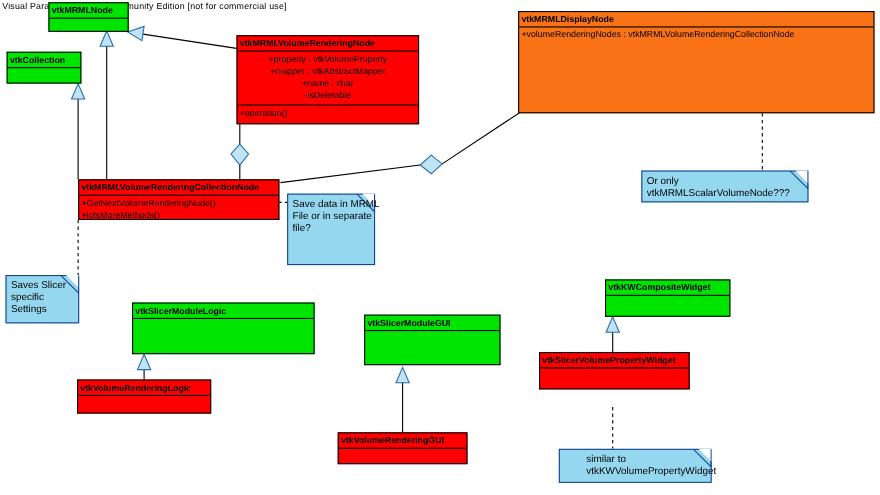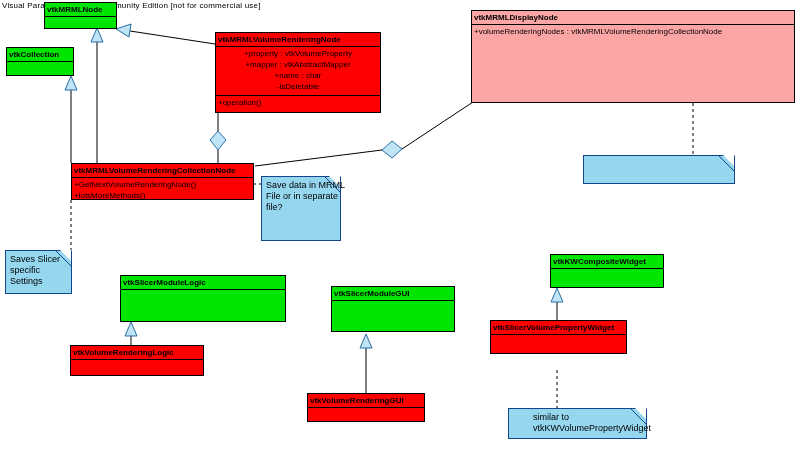--- a/index.html
+++ b/index.html
@@ -57,21 +57,21 @@
   }
   .uml .compartment.bordered {
     border-bottom: 1px solid #000000;
     text-align: center;
   }
   .uml .row {
     white-space: nowrap;
   }
   .uml.green { background: #00e500; }
   .uml.red   { background: #fe0000; }
-  .uml.amber { background: #fca5a5; }
+  .uml.amber { background: #f97316; }
   .uml.green .title, .uml.green .compartment { color: #000000; }
   .uml.red .title, .uml.red .compartment { color: #000000; }
   .uml.amber .title, .uml.amber .compartment { color: #000000; }
 
   
   .note {
     position: absolute;
     background: #96d7f0;
     border: 1px solid #15458c;
     box-sizing: border-box;
@@ -205,21 +205,21 @@
       <div class="row">+GetNextVolumeRenderingNode()</div>
       <div class="row">+lotsMoreMethods()</div>
     </div>
   </div>
 
   <div class="uml green" style="left:108px; top:275px; width:166px; height:47px;margin-left:12px;">
     <div class="title">vtkSlicerModuleLogic</div>
     <div class="compartment"></div>
   </div>
 
-  <div class="uml red" style="left:70px; top:345px; width:134px; height:31px;">
+  <div class="uml red" style="left:70px; top:345px; width:122px; height:31px;">
     <div class="title">vtkVolumeRenderingLogic</div>
     <div class="compartment"></div>
   </div>
 
   <div class="uml green" style="left:331px; top:286px; width:124px; height:46px;">
     <div class="title">vtkSlicerModuleGUI</div>
     <div class="compartment"></div>
   </div>
 
   <div class="uml red" style="left:307px; top:393px; width:118px; height:29px;">
@@ -249,20 +249,24 @@
       <div class="row">file?</div>
     </div>
   </div>
 
   <div class="note" style="left:583px; top:155px; width:152px; height:29px;">
     <div class="fold"></div>
     <svg class="foldline" viewBox="0 0 17 17">
       <path d="M 0.5 0.5 L 16.5 16.5" stroke="#15458c" stroke-width="1" fill="none"></path>
       <path d="M 16.5 0.5 L 16.5 16.5" stroke="#15458c" stroke-width="1" fill="none"></path>
     </svg>
+    <div class="txt">
+      <div class="row">Or only</div>
+      <div class="row">vtkMRMLScalarVolumeNode???</div>
+    </div>
   </div>
 
   <div class="note" style="left:5px; top:250px; width:67px; height:44px;">
     <div class="fold"></div>
     <svg class="foldline" viewBox="0 0 17 17">
       <path d="M 0.5 0.5 L 16.5 16.5" stroke="#15458c" stroke-width="1" fill="none"></path>
       <path d="M 16.5 0.5 L 16.5 16.5" stroke="#15458c" stroke-width="1" fill="none"></path>
     </svg>
     <div class="txt">
       <div class="row">Saves Slicer</div>

